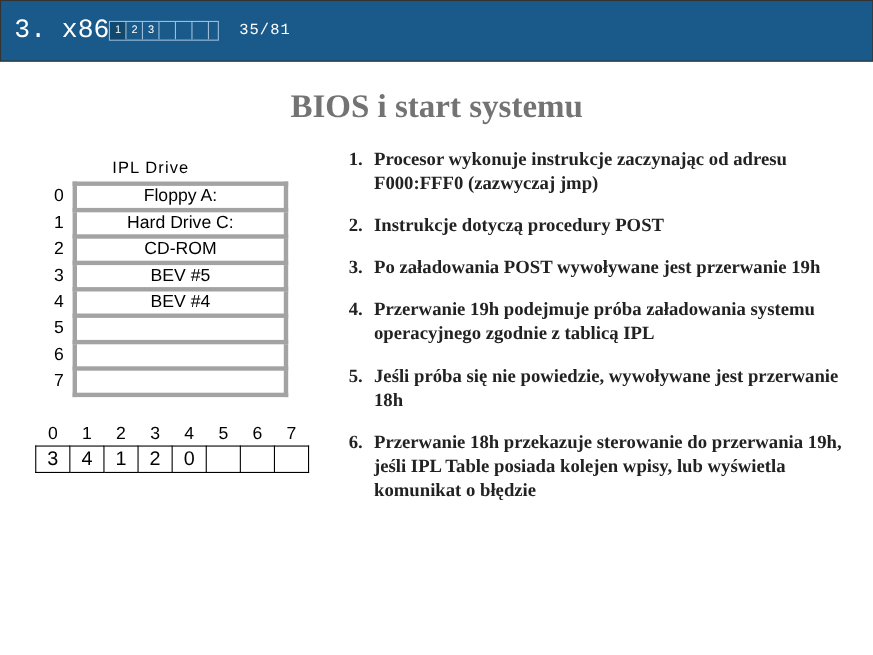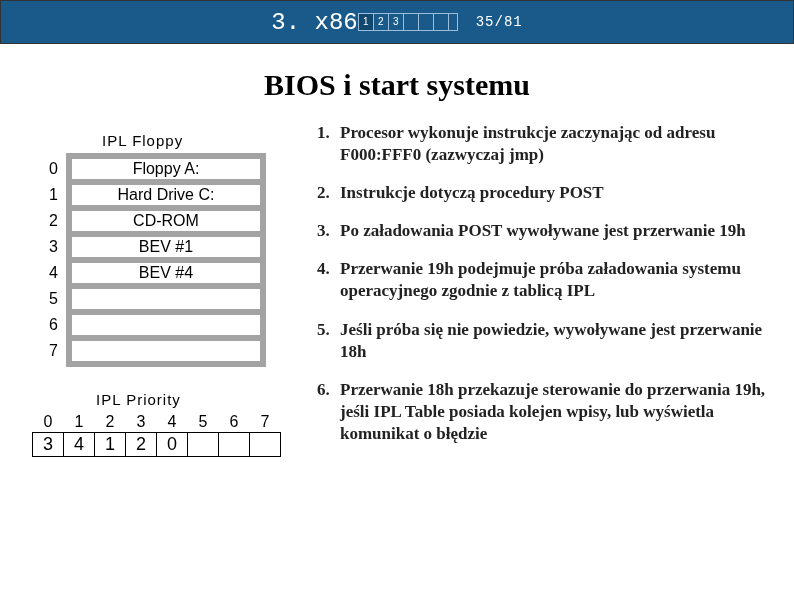--- a/index.html
+++ b/index.html
@@ -7,24 +7,24 @@
     padding: 0;
     width: 794px;
     height: 595px;
     font-family: Arial, Helvetica, sans-serif;
     background: #fff;
     overflow: hidden;
   }
   .header {
     background: #1a5a8a;
     color: #fff;
-    height: 44px;
+    height: 56px;
     display: flex;
     align-items: center;
-    justify-content: center;
+    justify-content: flex-start;
     padding: 0 12px;
     border: 1px solid #333;
     box-sizing: border-box;
   }
   .header-title {
     font-family: "Courier New", monospace;
     font-size: 24px;
     font-weight: normal;
   }
   .header-right {
@@ -57,21 +57,21 @@
   .page-counter {
     font-family: "Courier New", monospace;
     font-size: 14px;
     letter-spacing: 1px;
   }
   .slide-title {
     text-align: center;
     font-family: "Times New Roman", serif;
     font-size: 30px;
     font-weight: bold;
-    color: #000000;
+    color: #737373;
     margin: 24px 0 20px 0;
   }
   .content {
     display: flex;
     padding: 0 10px;
   }
   .left-col {
     width: 290px;
     flex-shrink: 0;
     padding-top: 10px;
@@ -90,21 +90,21 @@
     border-collapse: collapse;
     margin-left: 28px;
   }
   .ipl-table td {
     font-family: Arial, sans-serif;
     font-size: 16px;
     padding: 1px 4px;
     text-align: center;
   }
   .ipl-table td.cell {
-    border: 6px solid #a3a3a3;
+    border: 4px solid #a3a3a3;
     width: 180px;
     height: 18px;
   }
   .ipl-table td.idx {
     border: none;
     width: 16px;
     padding-right: 8px;
     text-align: right;
   }
   .prio-row {
@@ -163,38 +163,38 @@
     <div class="page-counter">35/81</div>
   </div>
 </div>
 
 <div class="slide-title">BIOS i start systemu</div>
 
 <div class="content">
   <div class="left-col">
 
     <div class="ipl-section">
-      <div class="ipl-label">IPL Floppy</div>
+      <div class="ipl-label">IPL Drive</div>
       <table class="ipl-table">
         <tbody>
             <tr>
               <td class="idx">0</td>
               <td class="cell">Floppy A:</td>
             </tr>
         <tr>
               <td class="idx">1</td>
               <td class="cell">Hard Drive C:</td>
             </tr>
         <tr>
               <td class="idx">2</td>
               <td class="cell">CD-ROM</td>
             </tr>
         <tr>
               <td class="idx">3</td>
-              <td class="cell">BEV #1</td>
+              <td class="cell">BEV #5</td>
             </tr>
         <tr>
               <td class="idx">4</td>
               <td class="cell">BEV #4</td>
             </tr>
         <tr>
               <td class="idx">5</td>
               <td class="cell"></td>
             </tr>
         <tr>
@@ -203,21 +203,20 @@
             </tr>
         <tr>
               <td class="idx">7</td>
               <td class="cell"></td>
             </tr>
       </tbody>
         </table>
     </div>
 
     <div class="ipl-section">
-      <div class="ipl-label" style="margin-left:86px">IPL Priority</div>
       <div class="prio-row">
         <table class="prio-table">
           <tbody>
               <tr>
             <td>0</td>
             <td>1</td>
             <td>2</td>
             <td>3</td>
             <td>4</td>
             <td>5</td>

